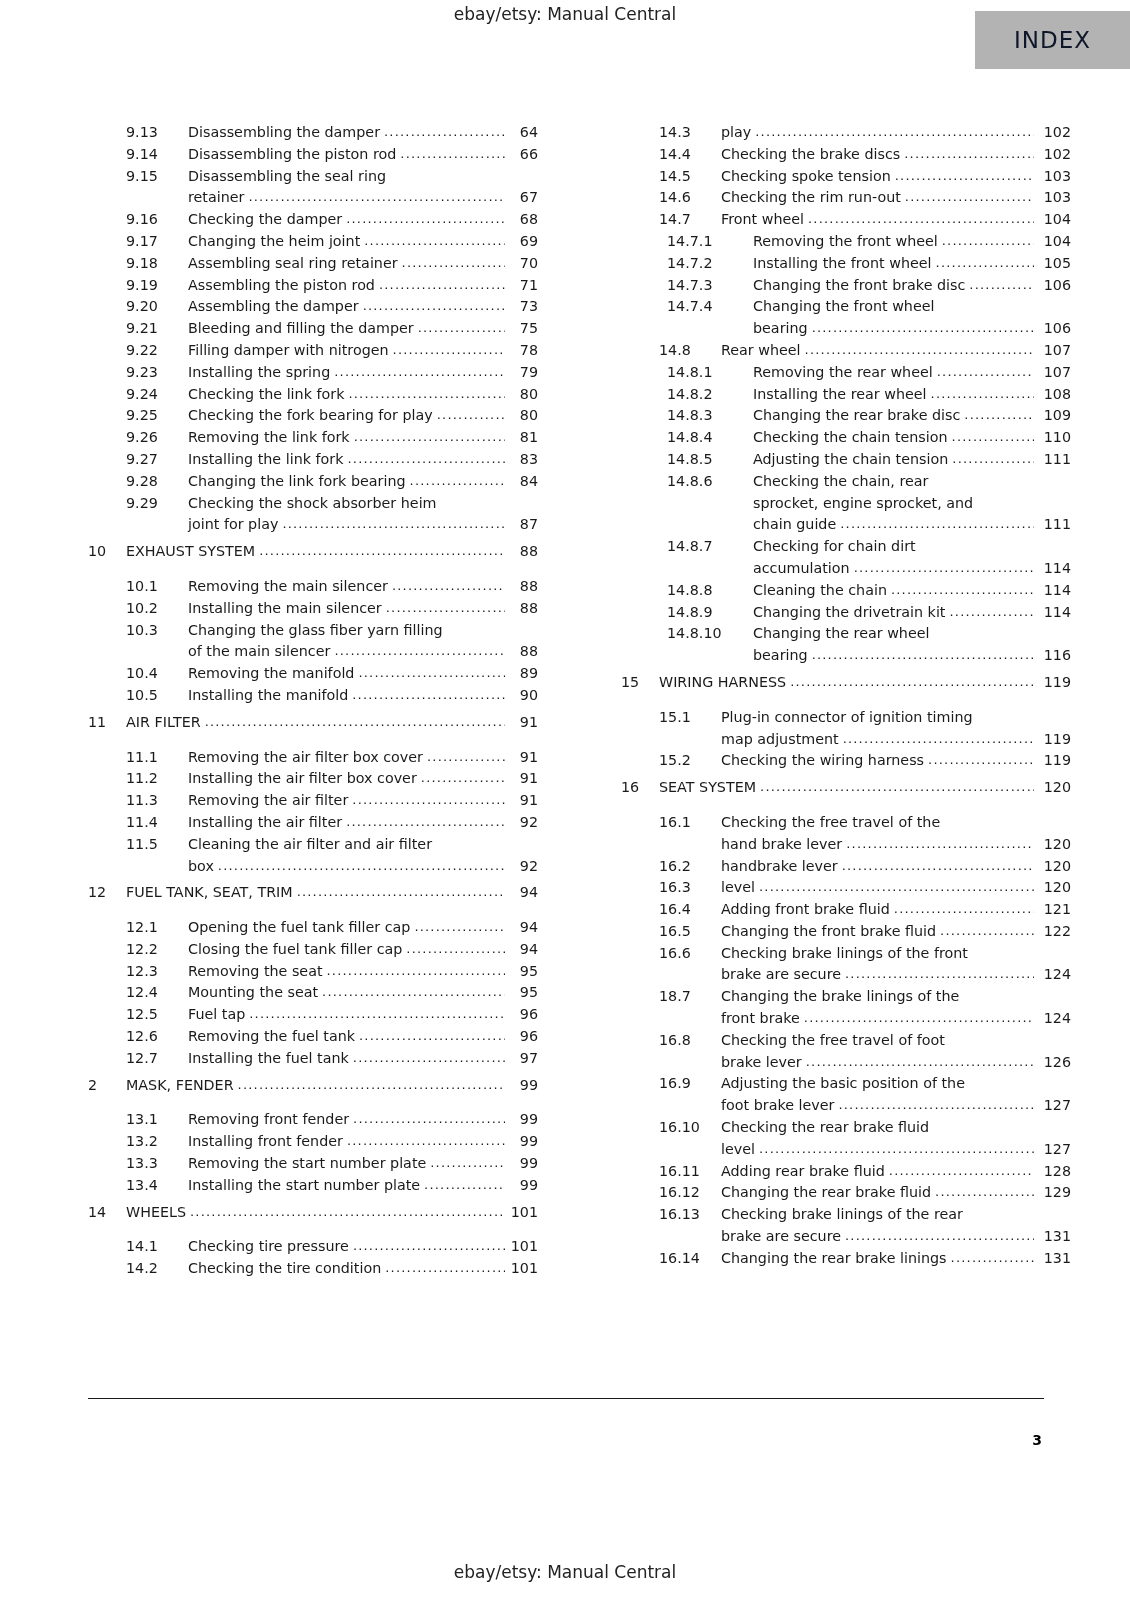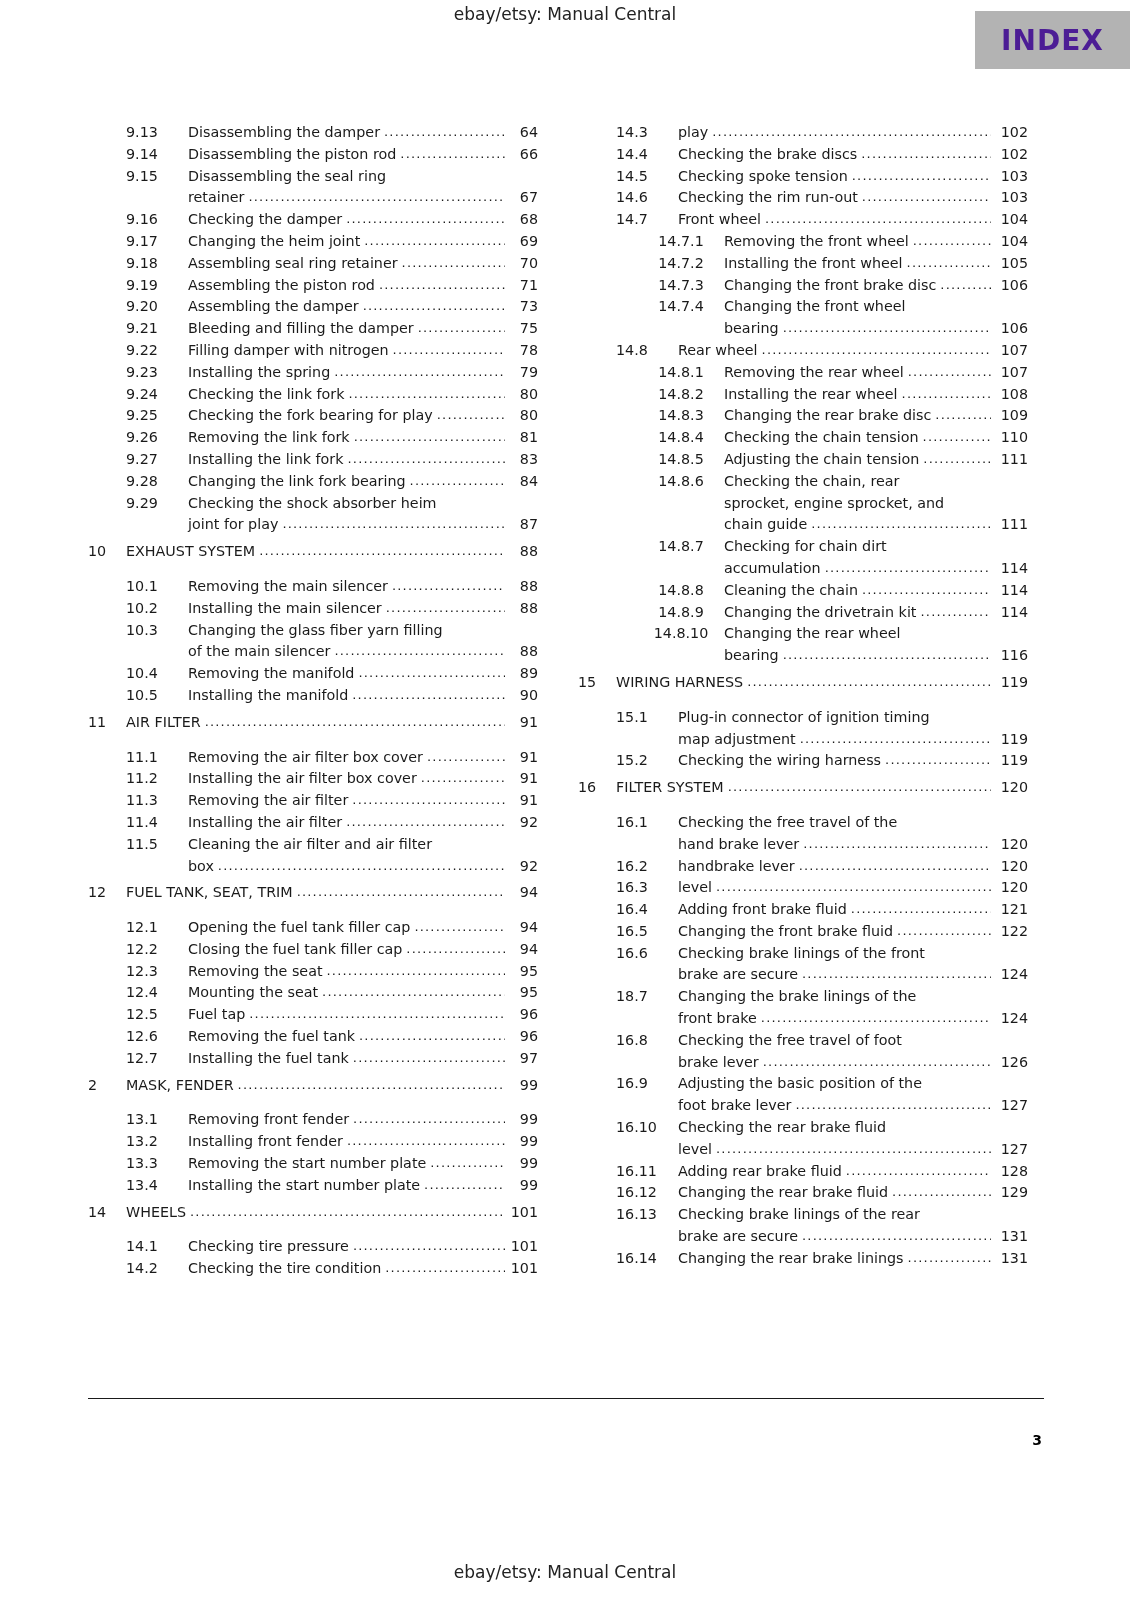--- a/index.html
+++ b/index.html
@@ -45,32 +45,32 @@
     top: 11px;
     right: 0;
     width: 155px;
     height: 58px;
     background: #b3b3b3;
     display: flex;
     align-items: center;
     justify-content: center;
   }
   .index-tab span {
-    font-size: 28px;
-    font-weight: bold;
+    font-size: 23px;
+    font-weight: normal;
     letter-spacing: 1px;
-    color: #4c1d95;
+    color: #0f172a;
   }
   .columns {
     position: absolute;
     top: 122px;
     left: 88px;
     width: 956px;
     display: flex;
-    gap: 40px;
+    gap: 83px;
   }
   .col {
     width: 450px;
   }
   
   .entry {
     display: flex;
     align-items: flex-start;
     font-size: 14.3px;
     line-height: 21.8px;
@@ -84,21 +84,21 @@
     margin-top: 13px;
   }
   .num {
     flex: 0 0 auto;
     text-align: left;
     white-space: nowrap;
   }
   
   .lvl1 .num { width: 38px; margin-left: 0px; }
   .lvl2 .num { width: 62px; margin-left: 38px; }
-  .lvl3 .num { width: 86px; margin-left: 60px; text-align: center; }
+  .lvl3 .num { width: 86px; margin-left: 46px; }
   .body {
     flex: 1 1 auto;
     display: flex;
     align-items: flex-start;
     min-width: 0;
   }
   .title-wrap {
     flex: 1 1 auto;
     min-width: 0;
   }
@@ -1017,21 +1017,21 @@
                 <span class="pg">119</span>
               </div>
             </div>
           </div>
         </div>
         <div class="entry lvl1 major">
           <div class="num">16</div>
           <div class="body">
             <div class="title-wrap">
               <div class="line">
-                <span class="txt">FILTER SYSTEM</span>
+                <span class="txt">SEAT SYSTEM</span>
                 <span class="dots">..........................................................................................</span>
                 <span class="pg">120</span>
               </div>
             </div>
           </div>
         </div>
         <div class="entry lvl2 sub-first">
           <div class="num">16.1</div>
           <div class="body">
             <div class="title-wrap">

